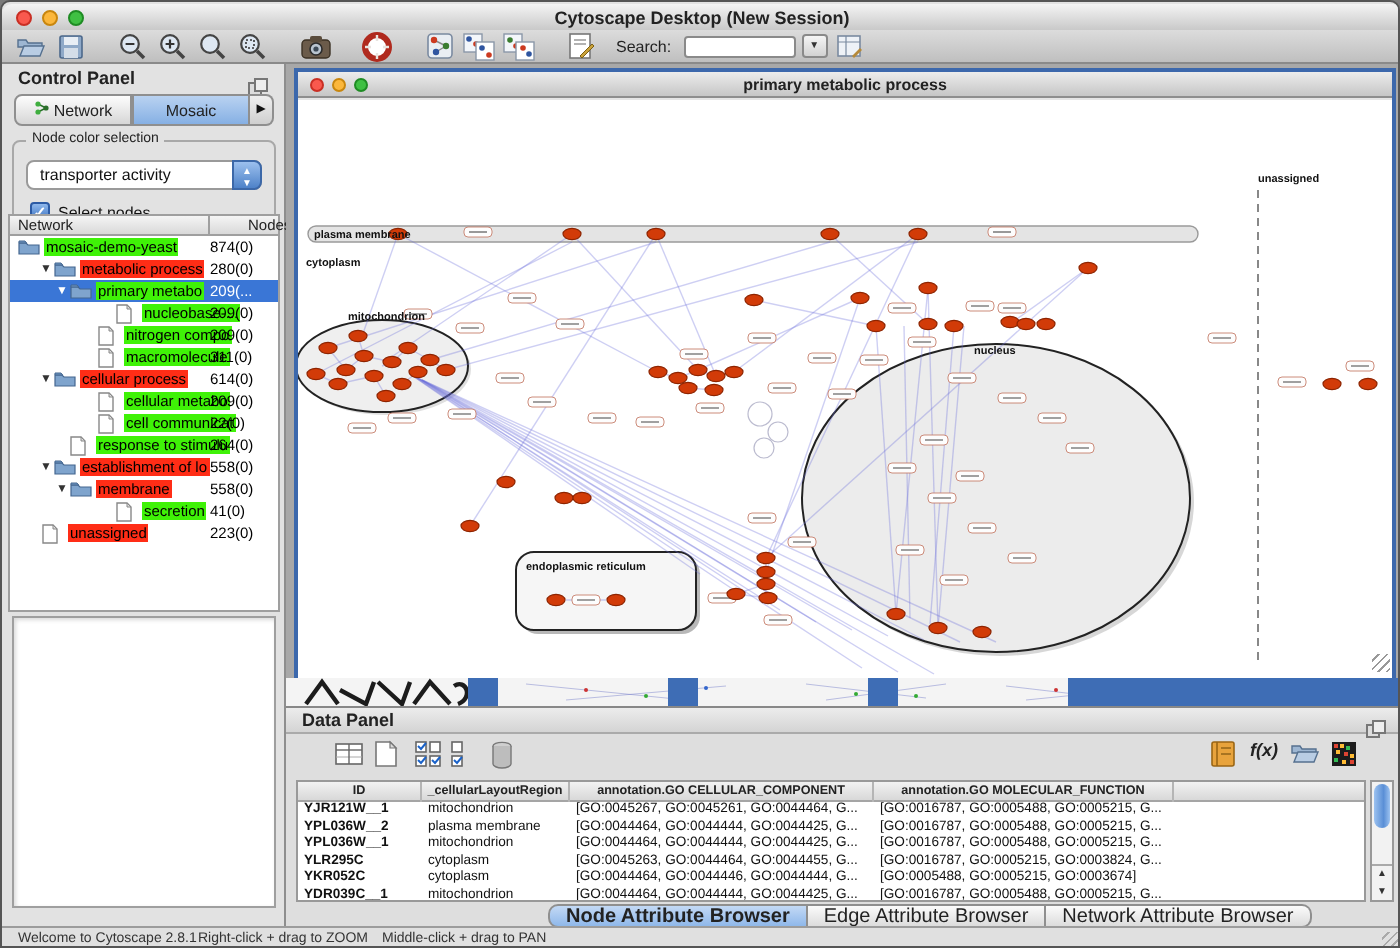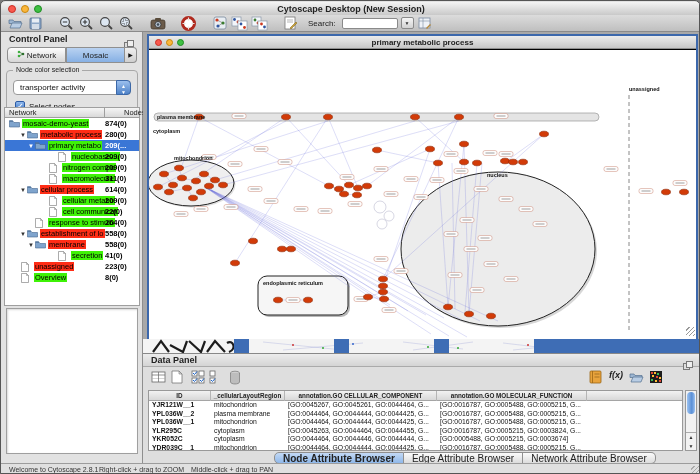--- a/index.html
+++ b/index.html
@@ -42,40 +42,40 @@
   .tree{position:absolute;left:3px;top:86px;width:136px;height:188px;background:#fff;border:1px solid #9f9f9f;border-top:none;overflow:hidden;}
   .tree-row{position:relative;height:11px;display:flex;align-items:center;font-size:7.5px;white-space:nowrap;}
   .tree-row.sel{background:#3a76d6;}
   .ind{display:inline-block;height:1px;flex:none;}
   .arrow{font-size:6px;color:#333;margin-right:1px;flex:none;}
   .tree-row.sel .arrow{color:#fff;}
   .ticon{width:11px;height:9px;flex:none;margin-right:2px;}
   .tlabel{padding:0 1px;color:#000;max-width:92px;overflow:hidden;flex:none;}
   .tlabel.green{background:#3ff207;}
   .tlabel.red{background:#ff2d16;}
-  .tcount{position:absolute;left:100px;color:#000;font-weight:bold;}
+  .tcount{position:absolute;left:100px;color:#000;}
   .tree-row.sel .tcount{color:#fff;}
   .cp-empty{position:absolute;left:5px;top:276px;width:132px;height:146px;background:#fff;border:1px solid #9f9f9f;box-shadow:inset 1px 1px 2px rgba(0,0,0,0.15);}
   
   .desktop{position:absolute;left:142px;top:31px;width:558px;height:321px;background:#a8a8a8;}
   .bg-strip{position:absolute;left:0;top:307px;width:558px;height:14px;background:#f4f4f4;overflow:hidden;}
   .bg-blue{position:absolute;top:0;height:14px;background:#3e6db5;}
-  .inner-window{position:absolute;left:4px;top:2px;width:551px;height:305px;border:2px solid #3c68ac;background:#000000;}
+  .inner-window{position:absolute;left:4px;top:2px;width:551px;height:305px;border:2px solid #3c68ac;background:#e5e5e5;}
   .iw-titlebar{position:absolute;left:0;top:0;width:547px;height:13px;background:linear-gradient(#ececec,#c6c6c6);border-bottom:1px solid #8e8e8e;}
   .iw-lights{position:absolute;left:6px;top:3px;display:flex;gap:4px;}
   .iw-light{width:7px;height:7px;border-radius:50%;}
   .iw-title{position:absolute;left:0;right:0;top:0;height:13px;line-height:13px;text-align:center;font-size:8px;font-weight:bold;color:#222;}
   .canvas{position:absolute;left:0;top:14px;width:547px;height:289px;background:#fff;}
   .grip{position:absolute;right:1px;bottom:1px;width:9px;height:9px;background:
     repeating-linear-gradient(135deg,transparent 0 2px,#999 2px 3px);}
   
   .data-panel{position:absolute;left:142px;top:352px;width:558px;height:110px;background:#dedede;border-top:1px solid #888;}
   .dp-header{position:absolute;left:0;top:0;width:100%;height:13px;font-size:9px;font-weight:bold;color:#222;line-height:13px;padding-left:8px;background:linear-gradient(#ececec,#d4d4d4);border-bottom:1px solid #aaa;}
   .dp-toolbar{position:absolute;left:0;top:14px;width:100%;height:21px;}
-  .dpi{position:absolute;top:2px;width:17px;height:16px;}
+  .dpi{position:absolute;top:2px;width:17px;height:16px;margin-left:16px;}
   .dp-table{position:absolute;left:5px;top:36px;width:535px;height:61px;background:#fff;border:1px solid #999;overflow:hidden;}
   .dp-thead{position:relative;height:10px;background:linear-gradient(#f2f2f2,#d8d8d8);border-bottom:1px solid #a5a5a5;font-size:6.3px;font-weight:bold;color:#222;display:flex;}
   .dp-th{height:10px;line-height:10px;text-align:center;border-right:1px solid #b5b5b5;overflow:hidden;flex:none;}
   .dp-row{height:8.5px;display:flex;font-size:6.8px;color:#111;}
   .dp-td{height:8.5px;line-height:8.5px;padding-left:3px;overflow:hidden;white-space:nowrap;flex:none;}
   .dp-td.id{font-weight:bold;}
   .dp-scroll{position:absolute;right:4px;top:36px;width:12px;height:61px;background:#f2f2f2;border:1px solid #999;}
   .dp-thumb{position:absolute;left:1px;top:1px;width:8px;height:22px;border-radius:4px;background:linear-gradient(90deg,#9cc2f0,#5a8fd6 60%,#9cc2f0);}
   .dp-arrows{position:absolute;left:0;bottom:0;width:10px;height:18px;font-size:5px;line-height:9px;text-align:center;color:#333;border-top:1px solid #aaa;}
   .dp-tabs{position:absolute;left:131px;top:98px;display:flex;height:12px;}
@@ -381,29 +381,20 @@
           <span class="tcount">41(0)</span>
         </div>
         <div class="tree-row">
           <span class="ind" style="width: 16px;"></span>
           <span class="ticon"><svg width="8" height="10" viewBox="0 0 8 10">
               <path d="M0.5 0.5h5l2 2v7h-7z" fill="#fff" stroke="#888" stroke-width="0.7"></path>
               <path d="M5.5 0.5l2 2h-2z" fill="#ddd" stroke="#888" stroke-width="0.5"></path>
             </svg></span>
           <span class="tlabel red">unassigned</span>
           <span class="tcount">223(0)</span>
-        </div>
-        <div class="tree-row">
-          <span class="ind" style="width: 16px;"></span>
-          <span class="ticon"><svg width="8" height="10" viewBox="0 0 8 10">
-              <path d="M0.5 0.5h5l2 2v7h-7z" fill="#fff" stroke="#888" stroke-width="0.7"></path>
-              <path d="M5.5 0.5l2 2h-2z" fill="#ddd" stroke="#888" stroke-width="0.5"></path>
-            </svg></span>
-          <span class="tlabel green">Overview</span>
-          <span class="tcount">8(0)</span>
         </div>
       </div>
     <div class="cp-empty"></div>
   </div>
 
   <div class="desktop">
     <div class="bg-strip">
       <svg width="558" height="14" style="position:absolute;left:0;top:0;">
         <g stroke="#1c1c1c" stroke-width="2.2" fill="none">
           <path d="M10 13 L18 2 L26 13"></path>

